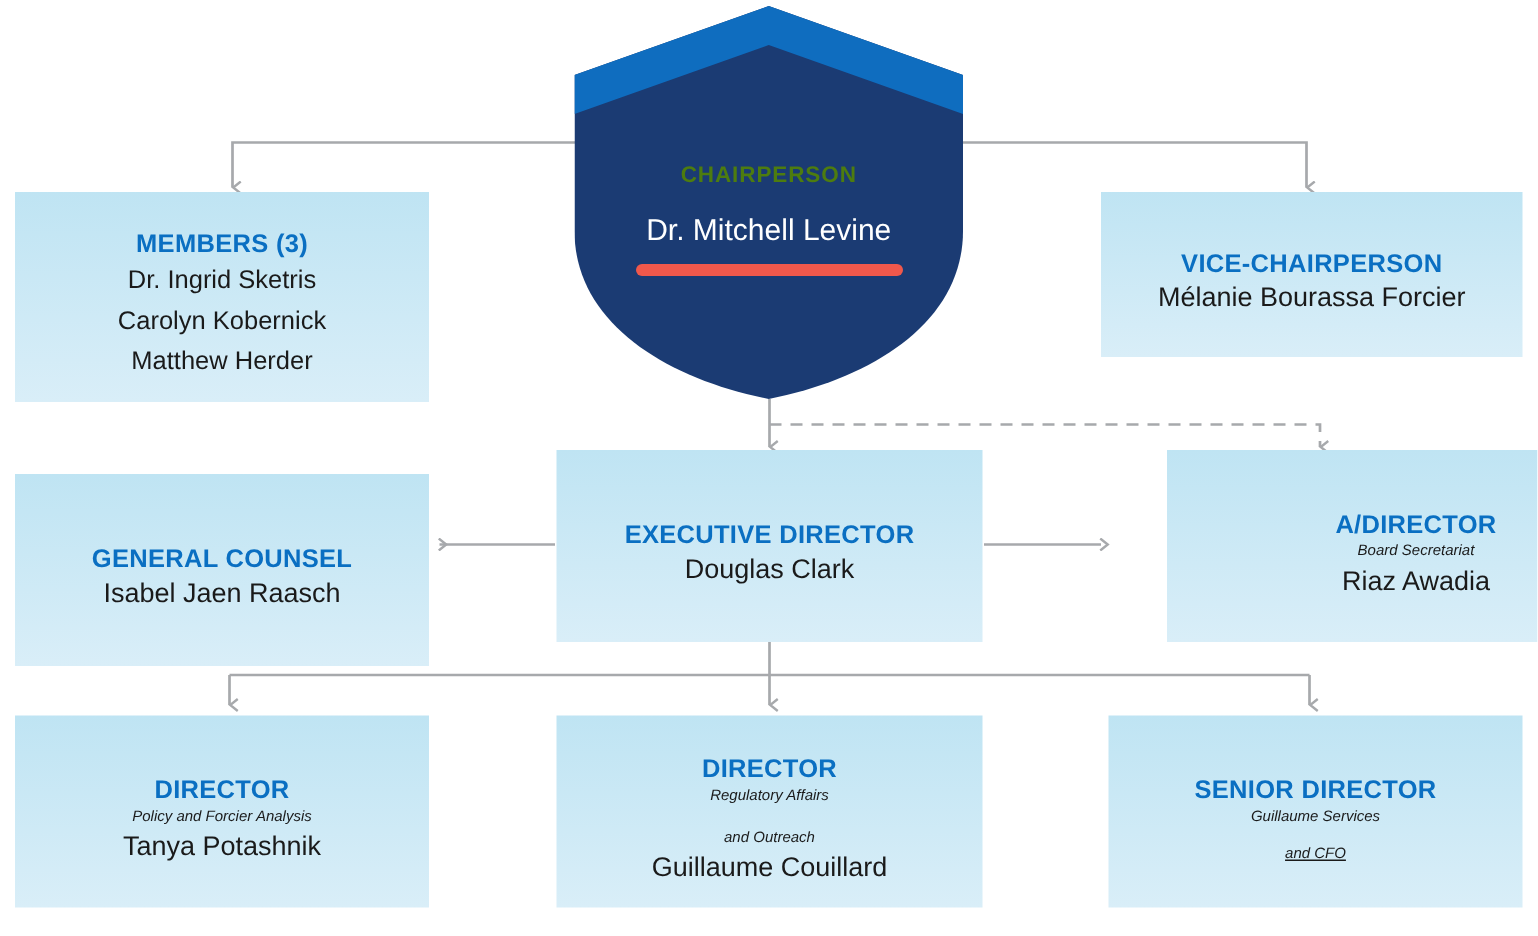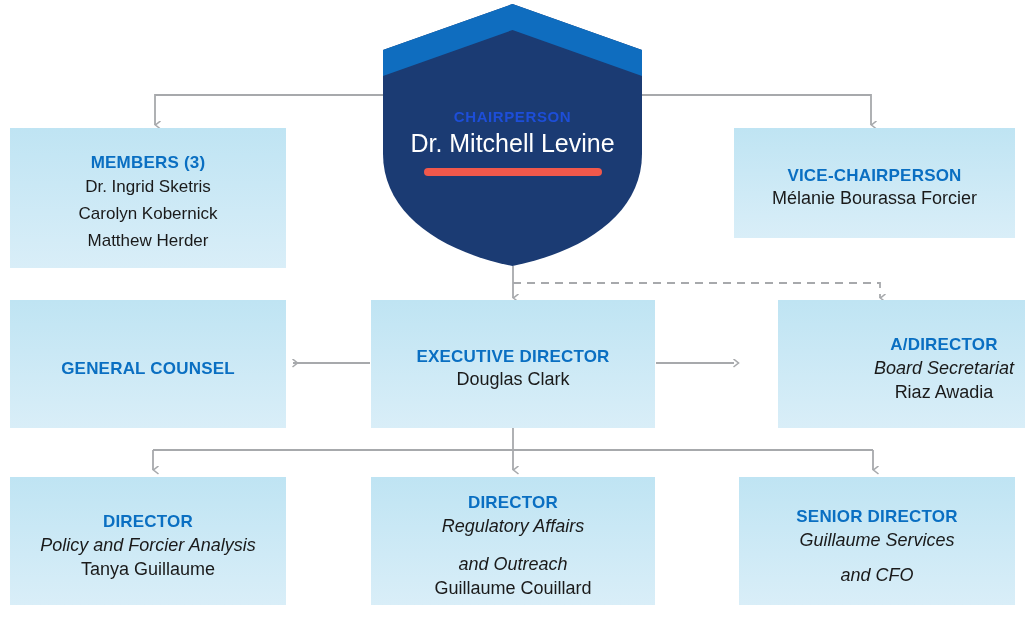--- a/index.html
+++ b/index.html
@@ -32,21 +32,21 @@
     color: #0a6fc2;
     font-weight: bold;
     font-size: 17px;
     letter-spacing: 0.2px;
     line-height: 1.25;
     margin-top: 10px;
   }
   .box .subtitle {
     color: #1a1a1a;
     font-style: italic;
-    font-size: 18px;
+    font-size: 10px;
     line-height: 1.25;
     margin-top: 2px;
   }
   .box .name {
     color: #1a1a1a;
     font-size: 18px;
     line-height: 1.35;
     margin-top: 0;
   }
   .box .member {
@@ -75,29 +75,29 @@
     height: 262px;
     display: flex;
     flex-direction: column;
     align-items: center;
     justify-content: flex-start;
     padding-top: 104px;
     box-sizing: border-box;
     pointer-events: none;
   }
   .shield-text .title {
-    color: #1d4ed8;
+    color: #4d7c0f;
     font-weight: bold;
     font-size: 15px;
     letter-spacing: 0.6px;
   }
   .shield-text .name {
     color: #ffffff;
-    font-size: 25px;
-    margin-top: 4px;
+    font-size: 20px;
+    margin-top: 18px;
   }
   .shield-underline {
     margin-top: 10px;
     width: 178px;
     height: 8px;
     border-radius: 4px;
     background: #f0584b;
   }
 
   svg.connectors {
@@ -163,47 +163,48 @@
     <div class="member">Dr. Ingrid Sketris</div>
     <div class="member">Carolyn Kobernick</div>
     <div class="member">Matthew Herder</div>
   </div>
 
   <div class="box" style="left:734px; top:128px; width:281px; height:110px;">
     <div class="title">VICE-CHAIRPERSON</div>
     <div class="name">Mélanie Bourassa Forcier</div>
   </div>
 
-  <div class="box" style="left:10px; top:300px; width:276px; height:128px;">
+  <div class="box" style="left:10px; top:316px; width:276px; height:128px;">
     <div class="title">GENERAL COUNSEL</div>
+    <div class="name">Isabel Jaen Raasch</div>
   </div>
 
   <div class="box" style="left:371px; top:300px; width:284px; height:128px;">
     <div class="title">EXECUTIVE DIRECTOR</div>
     <div class="name">Douglas Clark</div>
   </div>
 
   <div class="box" style="left:778px; top:300px; width:332px; height:128px;">
     <div class="title">A/DIRECTOR</div>
     <div class="subtitle">Board Secretariat</div>
     <div class="name">Riaz Awadia</div>
   </div>
 
   <div class="box" style="left:10px; top:477px; width:276px; height:128px;">
     <div class="title">DIRECTOR</div>
     <div class="subtitle">Policy and Forcier Analysis</div>
-    <div class="name">Tanya Guillaume</div>
+    <div class="name">Tanya Potashnik</div>
   </div>
 
   <div class="box" style="left:371px; top:477px; width:284px; height:128px;">
     <div class="title">DIRECTOR</div>
     <div class="subtitle">Regulatory Affairs</div>
     <div class="subtitle" style="margin-top:16px;">and Outreach</div>
     <div class="name">Guillaume Couillard</div>
   </div>
 
   <div class="box" style="left:739px; top:477px; width:276px; height:128px;">
     <div class="title">SENIOR DIRECTOR</div>
     <div class="subtitle">Guillaume Services</div>
-    <div class="subtitle" style="margin-top:12px;">and CFO</div>
+    <div class="subtitle" style="margin-top:12px;text-decoration:underline;">and CFO</div>
   </div>
 
 </div>
 
 </body></html>

